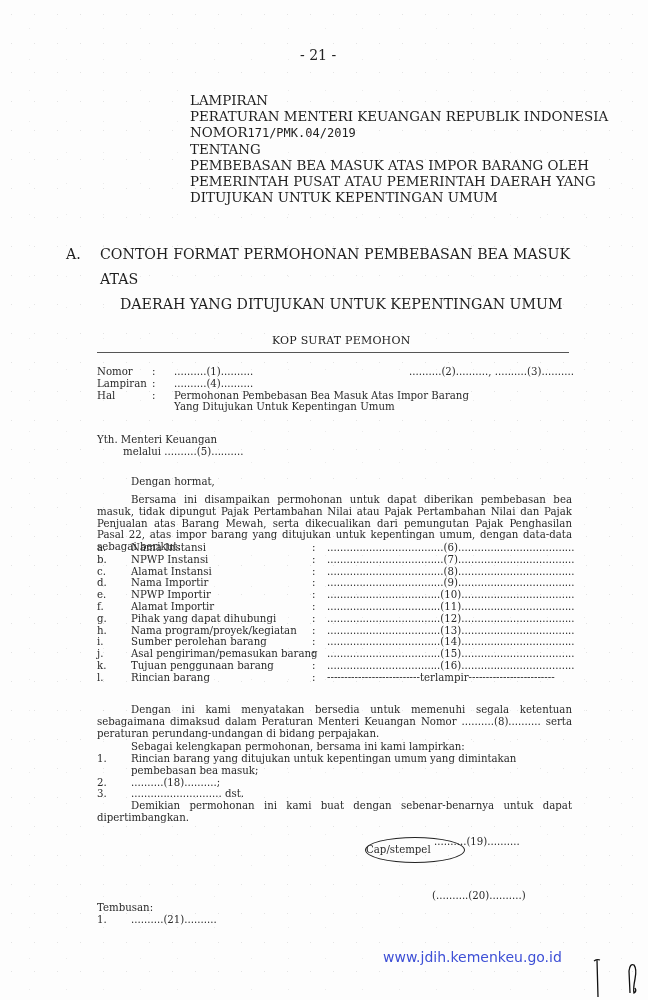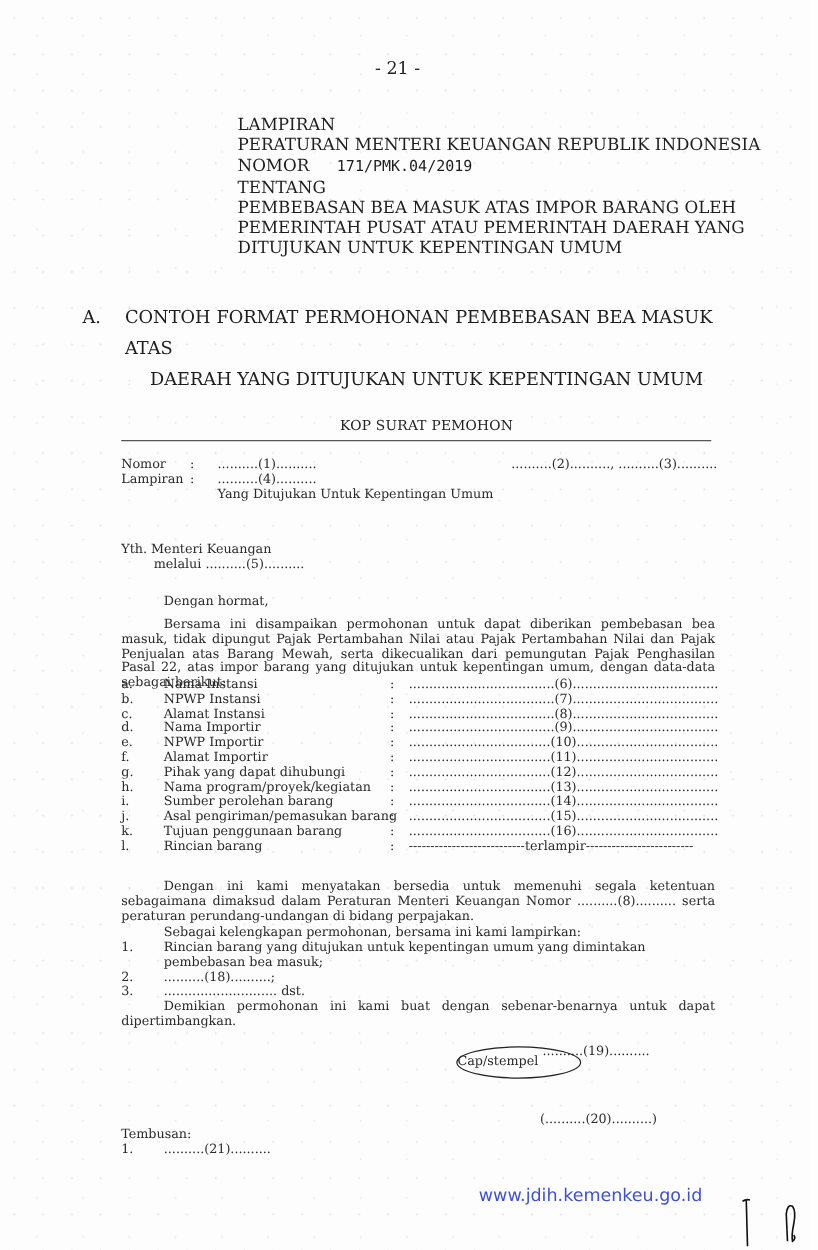--- a/index.html
+++ b/index.html
@@ -14,21 +14,21 @@
     position: absolute; left: 0; top: 0; width: 648px; height: 1000px;
     background:
       radial-gradient(circle, rgba(0,0,0,0.10) 0.6px, transparent 1px) 0 0/23px 29px,
       radial-gradient(circle, rgba(0,0,0,0.07) 0.6px, transparent 1px) 11px 13px/37px 31px,
       #fdfdfd;
   }
   .abs { position: absolute; white-space: nowrap; }
   .pageno { left: 300px; top: 47px; font-size: 14px; }
   .lampiran { left: 190px; top: 93px; font-size: 13.4px; line-height: 16.2px; color: #1e1e1e; }
   .lampiran .row { display: block; }
-  .lampiran .nomor-num { font-family: "DejaVu Sans Mono", "Liberation Mono", monospace; font-size: 12px; margin-left: 22px; }
+  .lampiran .nomor-num { font-family: "DejaVu Sans Mono", "Liberation Mono", monospace; font-size: 12px; }
   .sectA { left: 66px; top: 242px; font-size: 14.2px; line-height: 25px; color: #1e1e1e; }
   .sectA .letter { position: absolute; left: 0; top: 0; }
   .sectA .body { position: absolute; left: 34px; top: 0; width: 470px; white-space: normal; text-align: justify; text-align-last: justify; }
   .kop { left: 272px; top: 334px; font-size: 11px; letter-spacing: 0.2px; }
   .hr { left: 97px; top: 352px; width: 472px; height: 0; border-top: 1.5px solid #555; }
   .small { font-size: 10.2px; line-height: 11.8px; color: #2a2a2a; }
   .meta { left: 97px; top: 366px; }
   .meta .lbl { display: inline-block; width: 55px; }
   .meta .colon { display: inline-block; width: 22px; }
   .meta .indent { padding-left: 77px; }
@@ -79,20 +79,21 @@
       <span style="display:block;text-align-last:left;margin-left:20px;">DAERAH YANG DITUJUKAN UNTUK KEPENTINGAN UMUM</span>
     </div>
   </div>
 
   <div class="abs kop">KOP SURAT PEMOHON</div>
   <div class="abs hr"></div>
 
   <div class="abs meta small">
     <div><span class="lbl">Nomor</span><span class="colon">:</span><span>..........(1)..........</span></div>
     <div><span class="lbl">Lampiran</span><span class="colon">:</span><span>..........(4)..........</span></div>
+    <div><span class="lbl">Hal</span><span class="colon">:</span><span>Permohonan Pembebasan Bea Masuk Atas Impor Barang</span></div>
     <div class="indent">Yang Ditujukan Untuk Kepentingan Umum</div>
   </div>
   <div class="abs meta-right small">..........(2).........., ..........(3)..........</div>
 
   <div class="abs yth small">
     <div>Yth.  Menteri Keuangan</div>
     <div class="sub">melalui ..........(5)..........</div>
   </div>
 
   <div class="abs para small" style="top:476px;">

